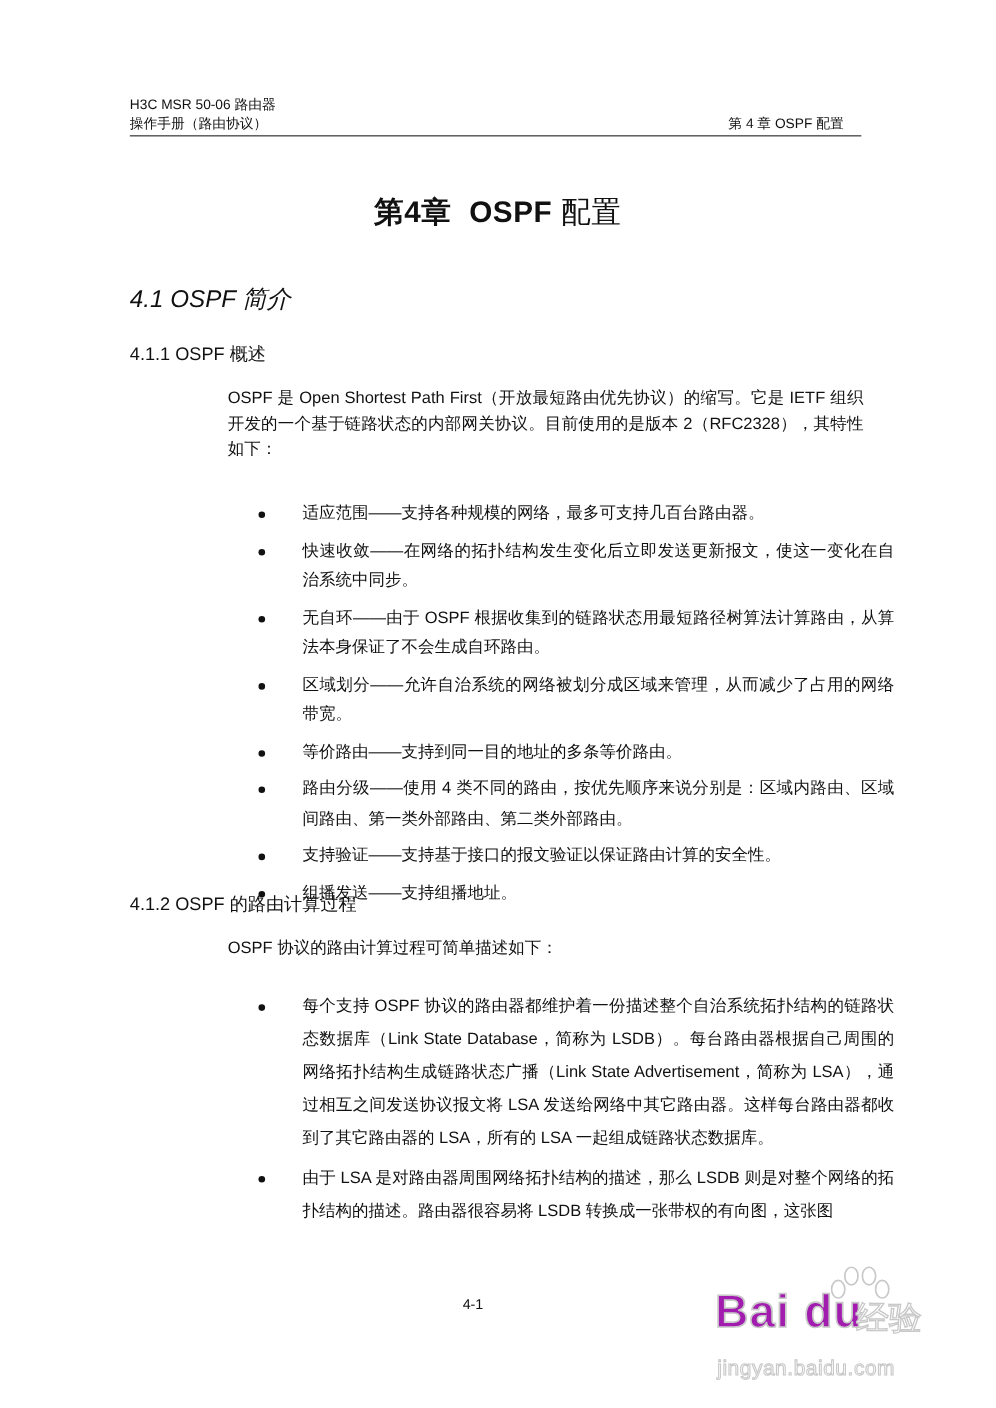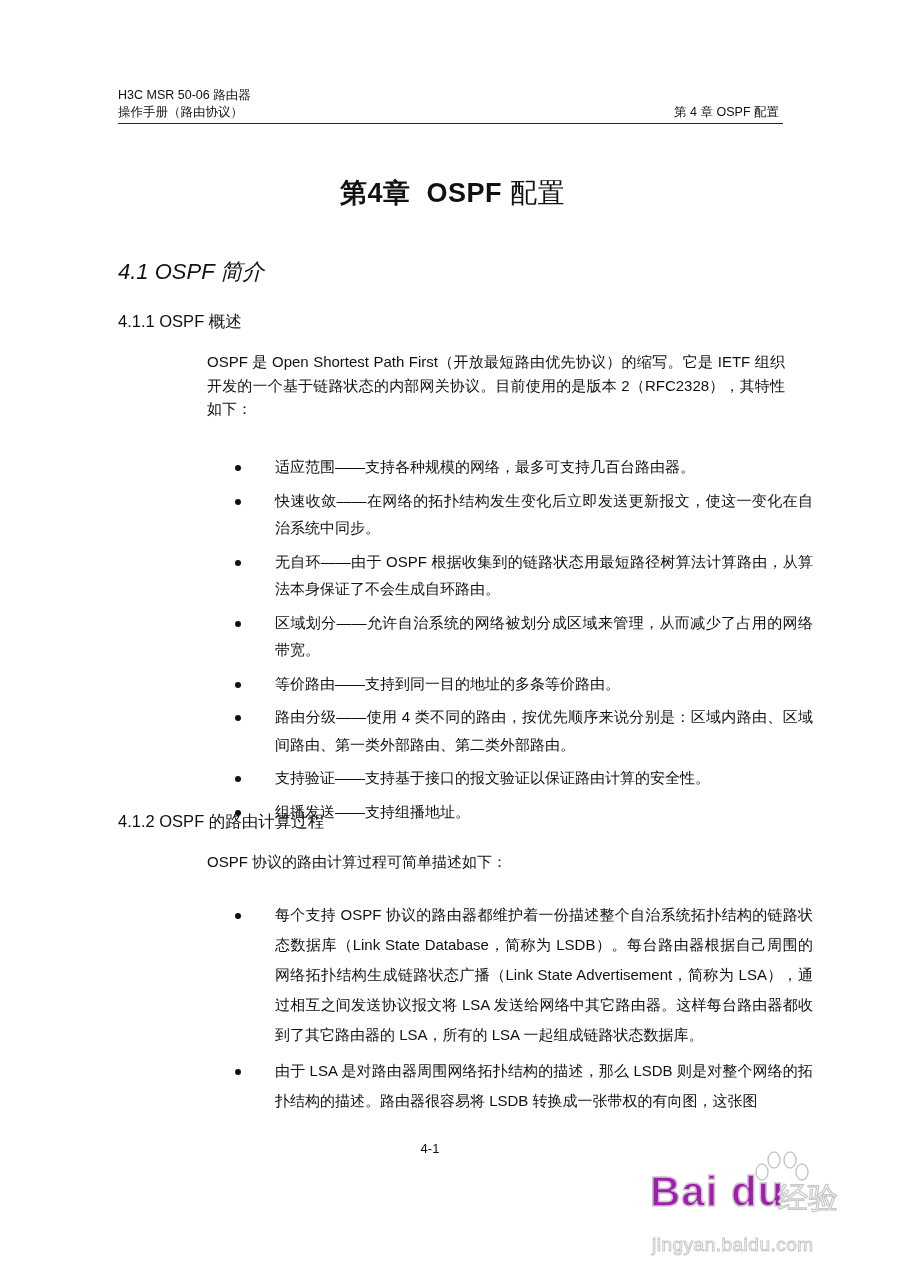--- a/index.html
+++ b/index.html
@@ -2,35 +2,35 @@
 <html><head>
 <meta charset="utf-8">
 <style>
   html, body { margin:0; padding:0; background:#ffffff; }
   body { width:905px; height:1280px; position:relative; overflow:hidden;
          font-family:"Liberation Sans", "DejaVu Sans", sans-serif; color:#111; }
   .header { position:absolute; left:118px; top:87px; width:665px; height:36px;
             border-bottom:1.5px solid #222; font-size:12.5px; line-height:17px; }
   .header .l1 { position:absolute; left:0; top:0; }
   .header .l2 { position:absolute; left:0; top:17px; }
-  .header .r { position:absolute; right:4px; top:17px; }
+  .header .r { position:absolute; right:16px; top:17px; }
   .chapter-title { position:absolute; left:0; width:905px; top:175px; text-align:center;
                    font-size:27px; font-weight:bold; letter-spacing:0.5px; }
   .chapter-title .cjk { font-weight:normal; }
   .h1 { position:absolute; left:118px; top:257px; font-size:22px;font-style:italic; }
   .h2 { position:absolute; left:118px; font-size:16.5px; }
   .para { position:absolute; left:207px; width:578px; font-size:15px; line-height:23.5px;
           text-align:justify; }
   .bullets { position:absolute; left:219px; width:578px; margin:16px; padding:0; list-style:none;
              font-size:15px; line-height:27.5px; }
   .bullets li { position:relative; padding-left:40px; margin-bottom:6px; text-align:justify; }
   .bullets li .dot { position:absolute; left:0; top:12px; width:6px; height:6px; border-radius:50%; background:#111; }
   .bullets2 li { line-height:30px; margin-bottom:6px; }
   .bullets2 li .dot { top:13px; }
-  .page-num { position:absolute; left:0; width:860px; top:1141px; text-align:center; font-size:13px; }
+  .page-num { position:absolute; left:0; width:860px; top:1178px; text-align:center; font-size:13px; }
   .watermark { position:absolute; left:640px; top:1150px; width:210px; height:95px; color:#d8d8d8; }
   .watermark .brand { position:absolute; left:10px; top:18px; font-size:42px; font-weight:bold;
                       color:#a21caf; -webkit-text-stroke:1.5px #c8c8c8; letter-spacing:1px; }
   .watermark .cn { position:absolute; left:138px; top:28px; font-size:30px; color:#fff; -webkit-text-stroke:1.2px #c8c8c8; }
   .watermark .url { position:absolute; left:12px; top:72px; font-size:19px; color:#fff; -webkit-text-stroke:1px #c8c8c8; letter-spacing:0.5px;margin-top:12px; }
   .watermark .paw { position:absolute; left:112px; top:0px; }
 </style>
 </head>
 <body>
 

